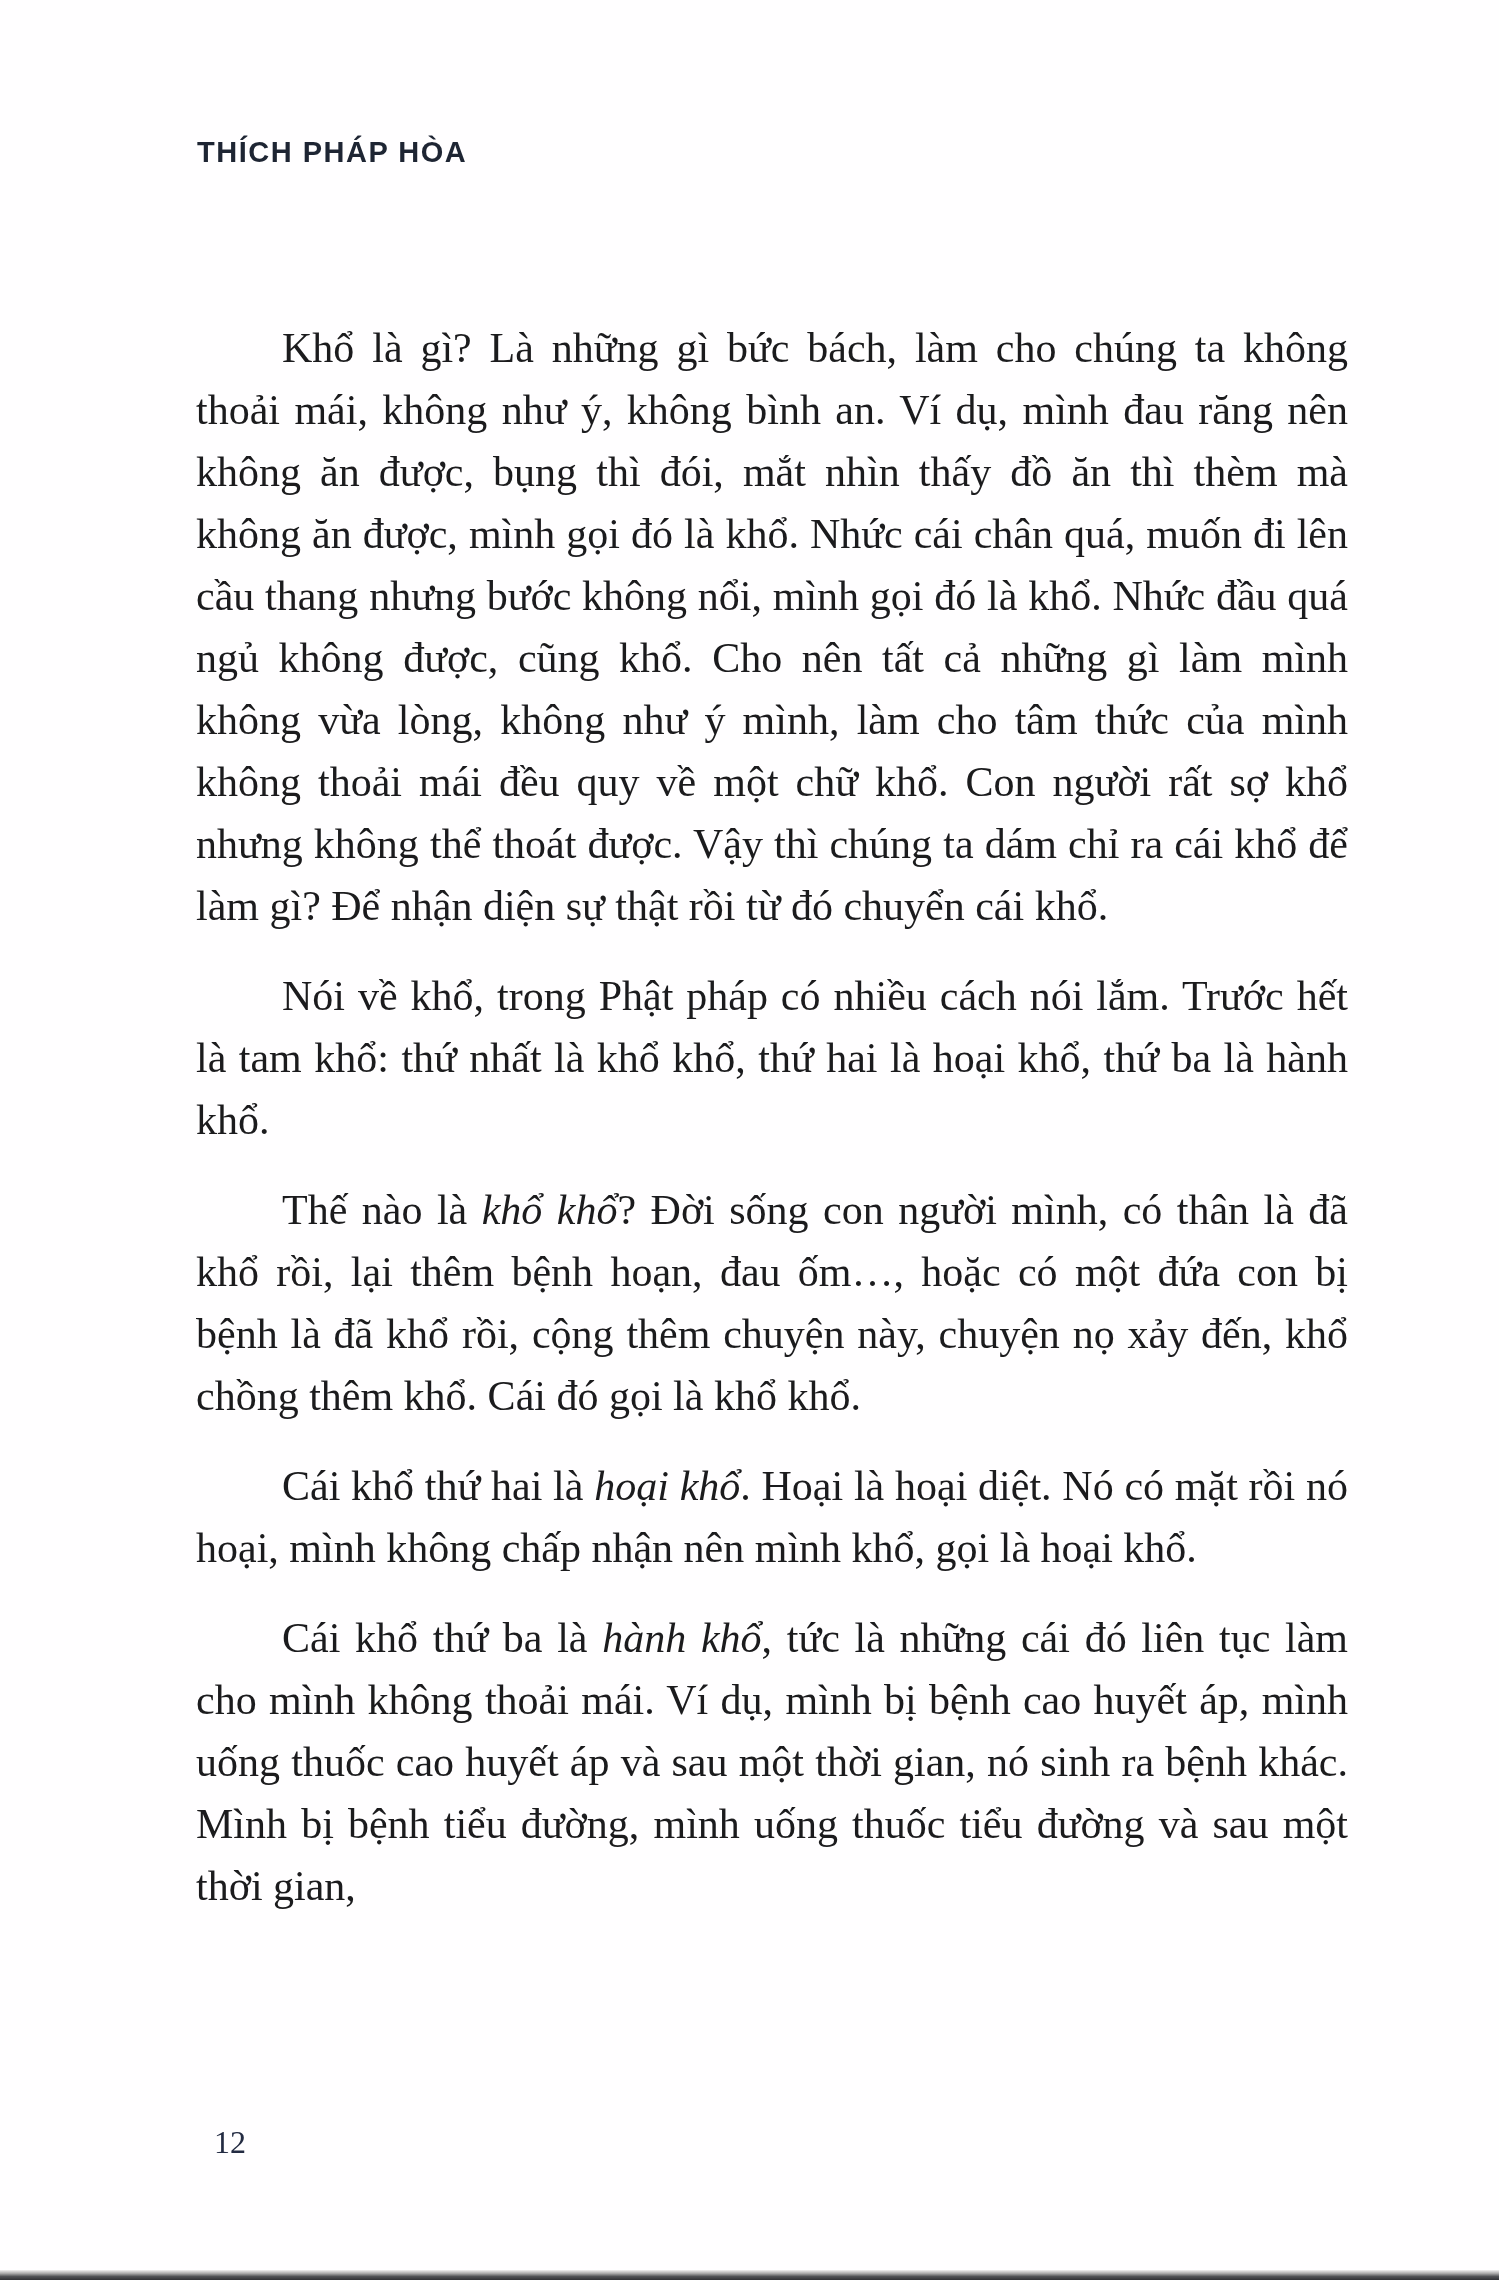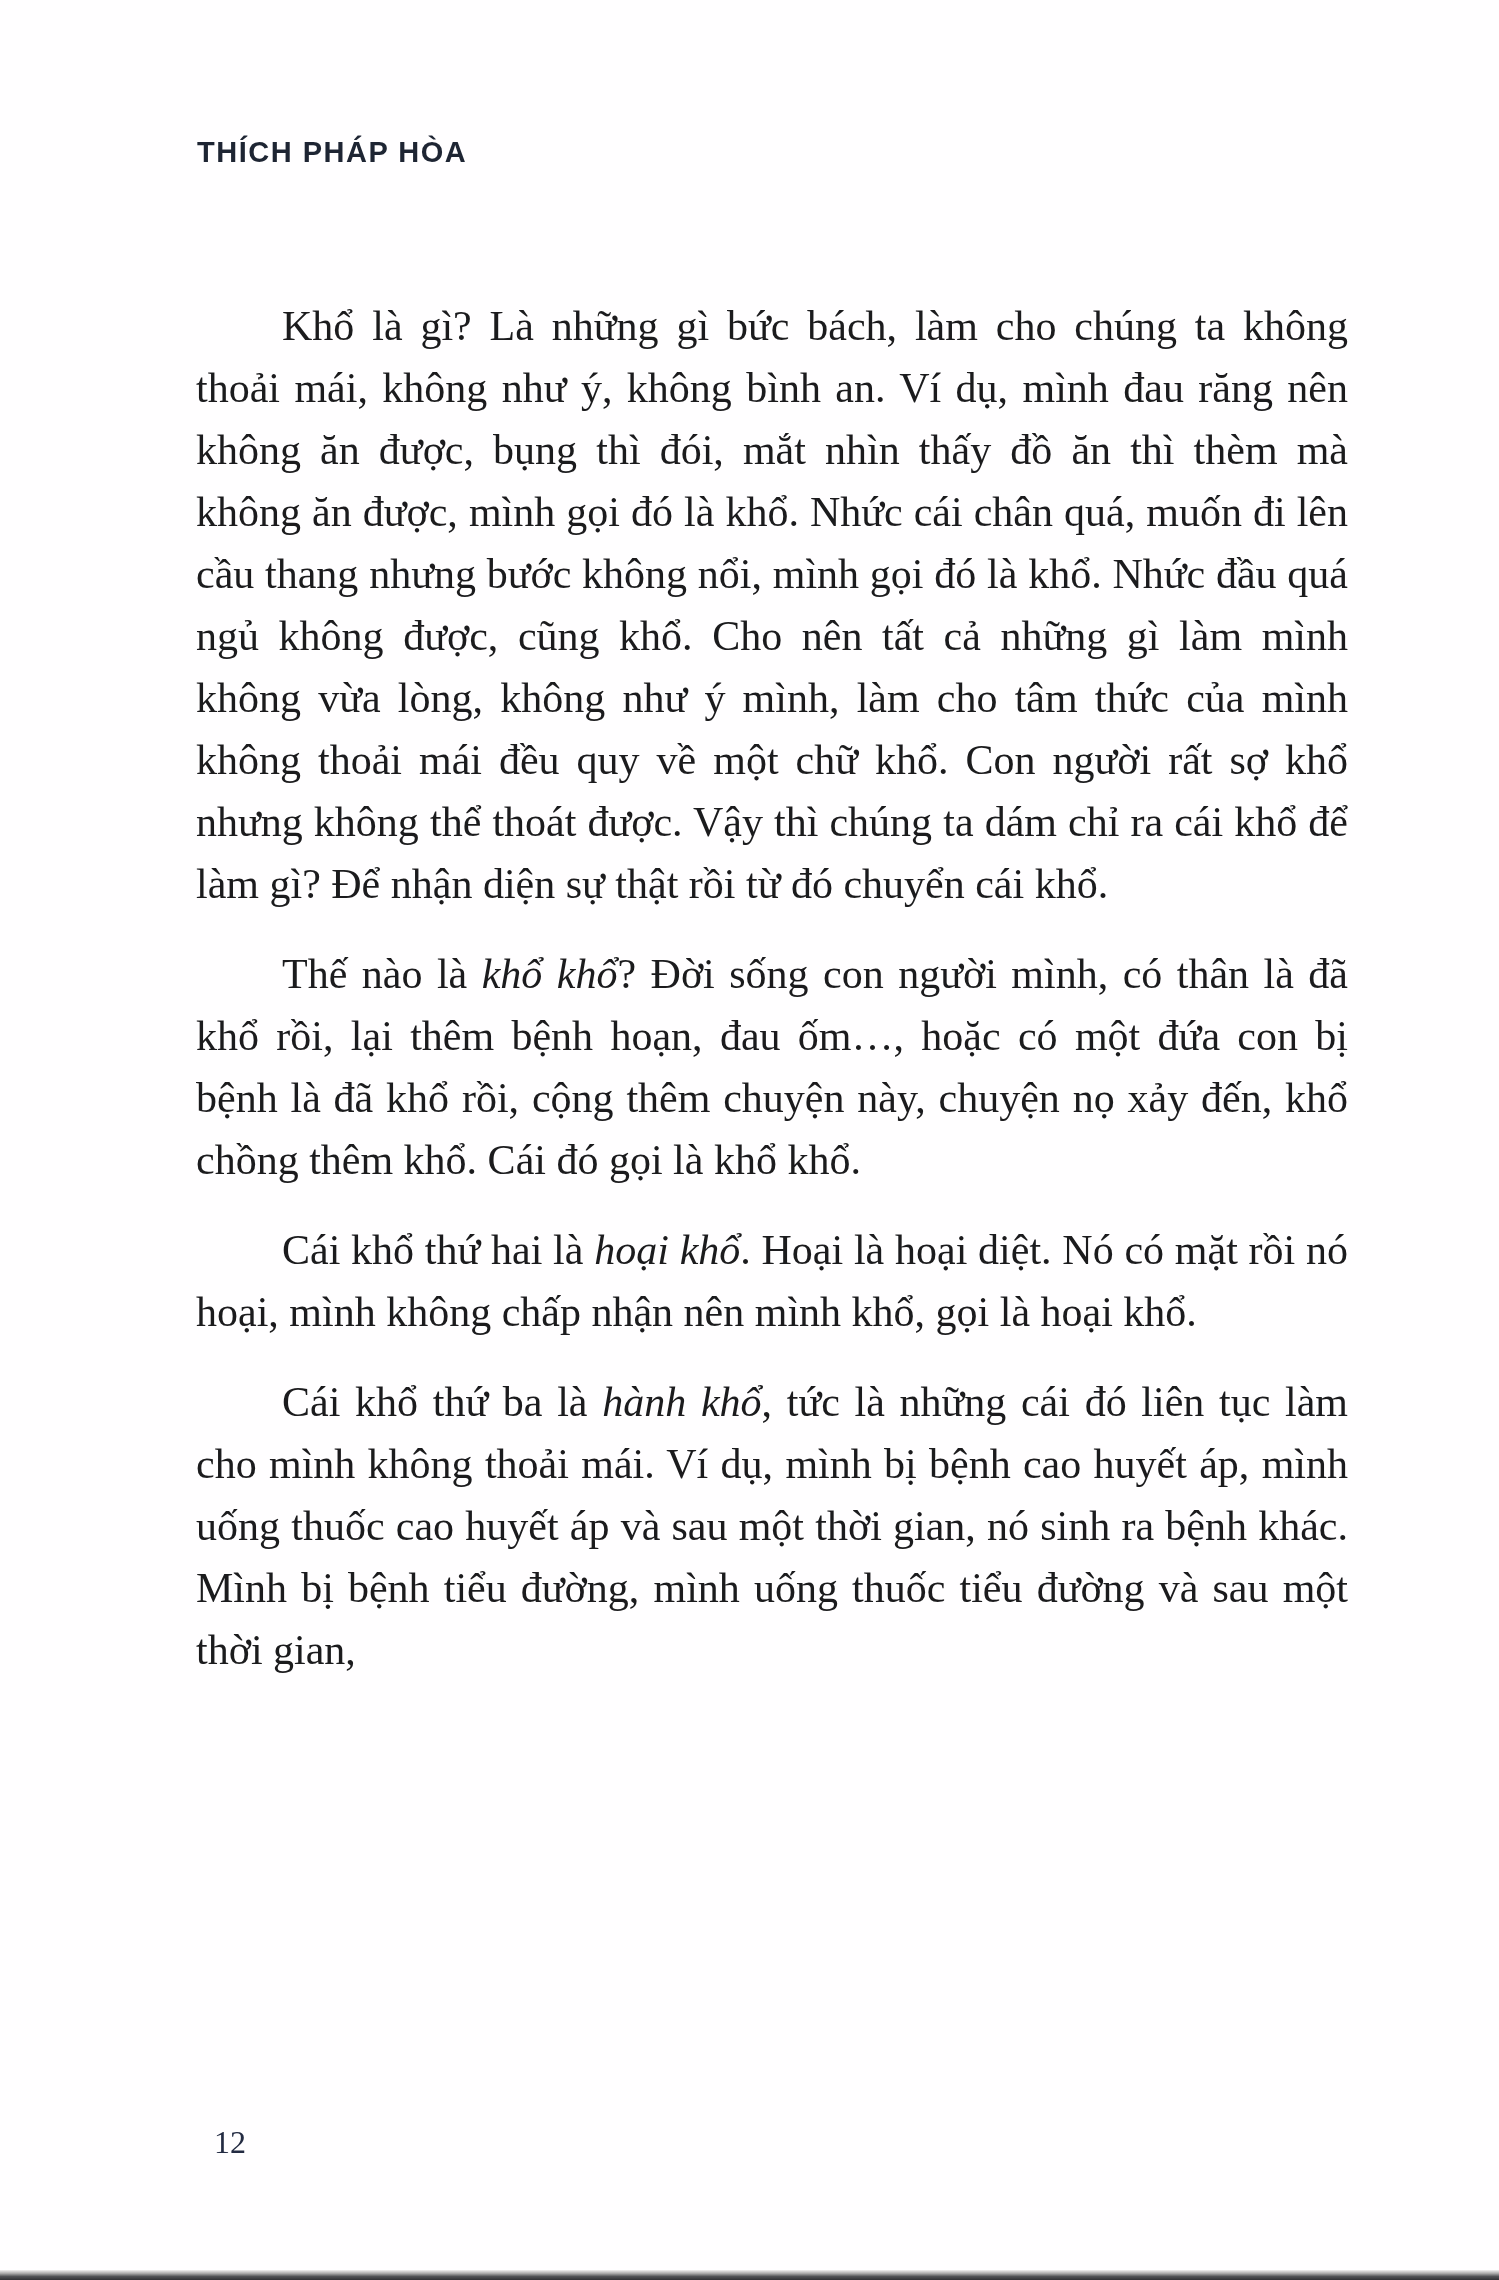--- a/index.html
+++ b/index.html
@@ -25,21 +25,21 @@
     font-family: "Liberation Sans", sans-serif;
     font-weight: 600;
     font-size: 29px;
     letter-spacing: 1.5px;
     color: #1e2533;
     white-space: nowrap;
   }
   .text-block {
     position: absolute;
     left: 196px;
-    top: 295px;
+    top: 317px;
     width: 1152px;
   }
   .text-block p {
     margin: 0 0 28px 0;
     text-indent: 86px;
     text-align: justify;
     font-family: "Liberation Serif", serif;
     font-size: 42px;
     line-height: 62px;
     color: #1b1b1d;
@@ -72,20 +72,21 @@
   }
 </style>
 </head>
 <body>
 
 <div class="page">
   <div class="running-header">THÍCH PHÁP HÒA</div>
 
   <div class="text-block" id="text-block">
       <p><span>Khổ là gì? Là những gì bức bách, làm cho chúng ta không thoải mái, không như ý, không bình an. Ví dụ, mình đau răng nên không ăn được, bụng thì đói, mắt nhìn thấy đồ ăn thì thèm mà không ăn được, mình gọi đó là khổ. Nhức cái chân quá, muốn đi lên cầu thang nhưng bước không nổi, mình gọi đó là khổ. Nhức đầu quá ngủ không được, cũng khổ. Cho nên tất cả những gì làm mình không vừa lòng, không như ý mình, làm cho tâm thức của mình không thoải mái đều quy về một chữ khổ. Con người rất sợ khổ nhưng không thể thoát được. Vậy thì chúng ta dám chỉ ra cái khổ để làm gì? Để nhận diện sự thật rồi từ đó chuyển cái khổ.</span></p>
+      <p><span>Nói về khổ, trong Phật pháp có nhiều cách nói lắm. Trước hết là tam khổ: thứ nhất là khổ khổ, thứ hai là hoại khổ, thứ ba là hành khổ.</span></p>
       <p><span>Thế nào là </span><em>khổ khổ</em><span>? Đời sống con người mình, có thân là đã khổ rồi, lại thêm bệnh hoạn, đau ốm…, hoặc có một đứa con bị bệnh là đã khổ rồi, cộng thêm chuyện này, chuyện nọ xảy đến, khổ chồng thêm khổ. Cái đó gọi là khổ khổ.</span></p>
       <p><span>Cái khổ thứ hai là </span><em>hoại khổ</em><span>. Hoại là hoại diệt. Nó có mặt rồi nó hoại, mình không chấp nhận nên mình khổ, gọi là hoại khổ.</span></p>
       <p><span>Cái khổ thứ ba là </span><em>hành khổ</em><span>, tức là những cái đó liên tục làm cho mình không thoải mái. Ví dụ, mình bị bệnh cao huyết áp, mình uống thuốc cao huyết áp và sau một thời gian, nó sinh ra bệnh khác. Mình bị bệnh tiểu đường, mình uống thuốc tiểu đường và sau một thời gian,</span></p>
     </div>
 
   <div class="page-number">12</div>
 
   <div class="scan-bar"></div>
 </div>
 

